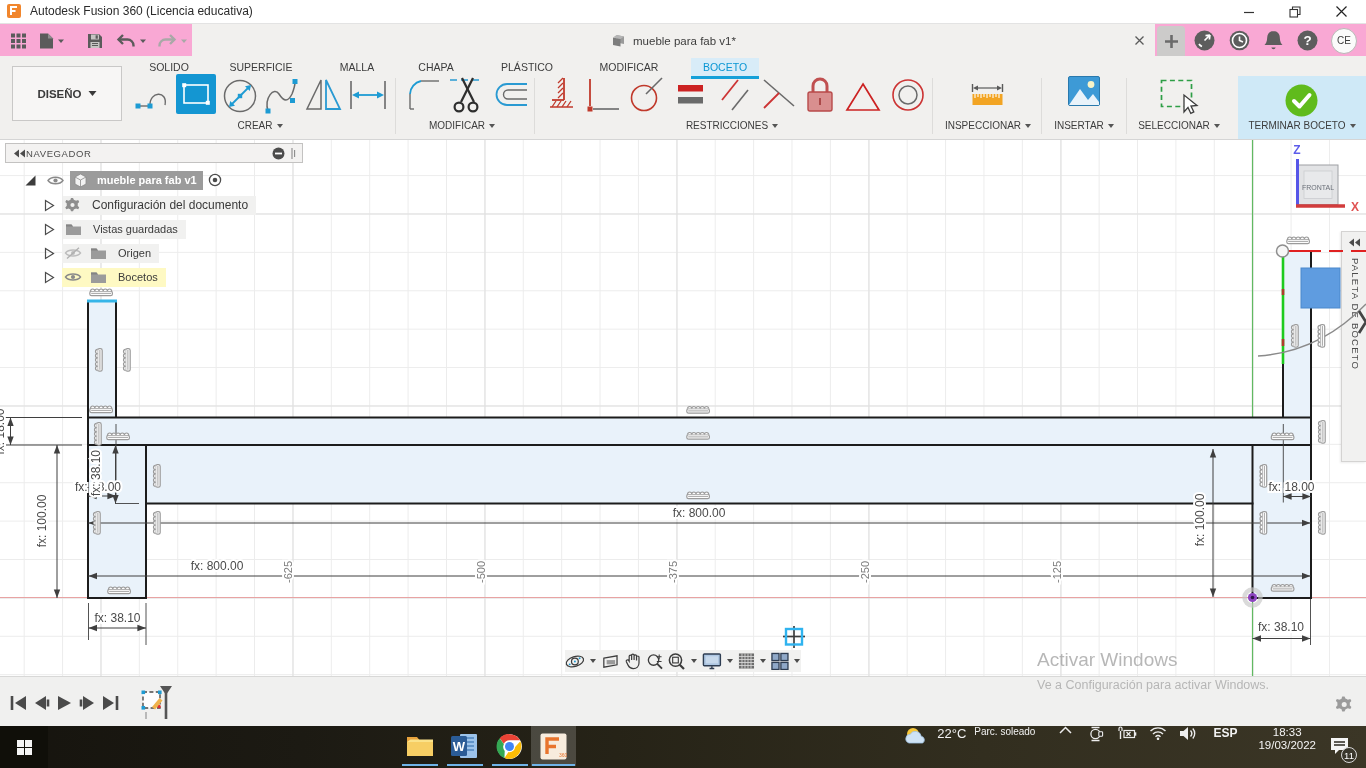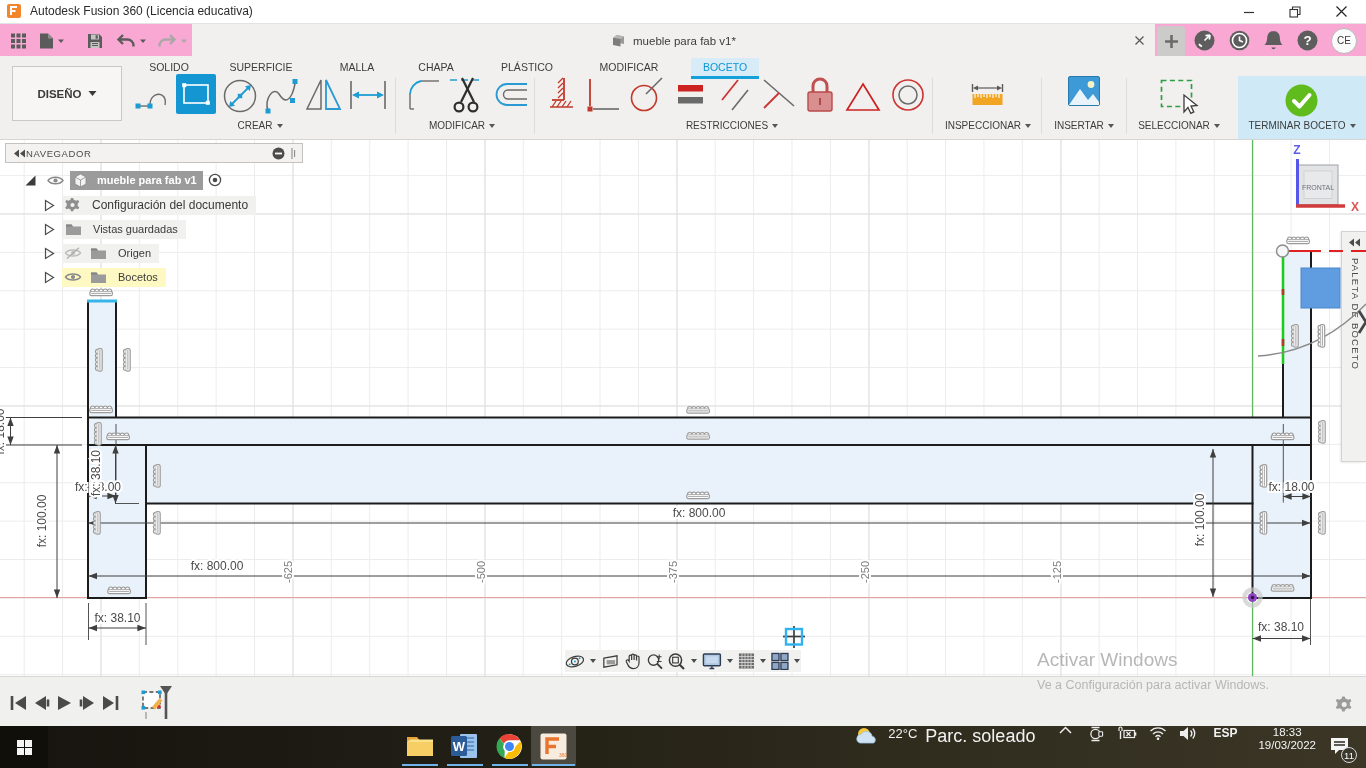--- a/index.html
+++ b/index.html
@@ -726,21 +726,21 @@
       <text x="19" y="23.5" font-size="5" fill="#e8742d" font-family="Liberation Sans,sans-serif">360</text>
     </svg>
     <div class="tb-underline" style="width:43px"></div>
   </div>
   <div id="tray">
     <svg width="26" height="22" viewBox="0 0 26 22">
       <circle cx="10" cy="8" r="6" fill="#f8c93c"></circle>
       <path d="M6 17 a4.5 4.5 0 0 1 1.2 -8.8 a6 6 0 0 1 11 2 a3.8 3.8 0 0 1 1.6 6.8 z" fill="#cfe3f5" stroke="#9fc2e2" stroke-width="0.8"></path>
     </svg>
     <span style="font-size:13px;margin:0 8px 0 8px">22°C</span>
-    <span style="font-size:18px;margin-right:15px">Parc. soleado</span>
+    <span style="font-size:10px;margin-right:15px">Parc. soleado</span>
     <svg width="13" height="8" viewBox="0 0 13 8" style="margin:0 9px">
           <path d="M1 7 L6.5 1.5 L12 7" fill="none" stroke="#ededed" stroke-width="1.5"></path>
         </svg>
     <svg width="17" height="16" viewBox="0 0 17 16" style="margin:0 6px">
       <path d="M4.5 1.5 h8 M4.5 14.5 h8" stroke="#ededed" stroke-width="1.3"></path>
       <circle cx="8.5" cy="8" r="4.6" fill="none" stroke="#ededed" stroke-width="1.3"></circle>
       <rect x="11.8" y="5.8" width="3.8" height="4.4" rx="0.8" fill="#2b2921" stroke="#ededed" stroke-width="1.1"></rect>
     </svg>
     <svg width="21" height="14" viewBox="0 0 21 14" style="margin:0 6px">
       <path d="M3 5 V2.5 a1.5 1.5 0 0 1 3 0 V5" fill="none" stroke="#ededed" stroke-width="1.2"></path>

